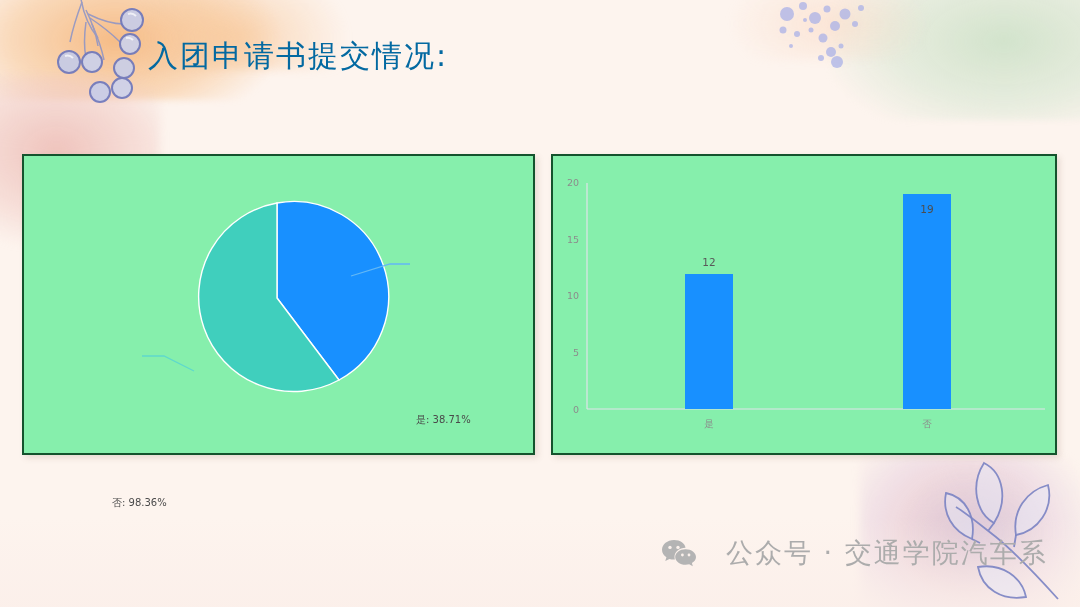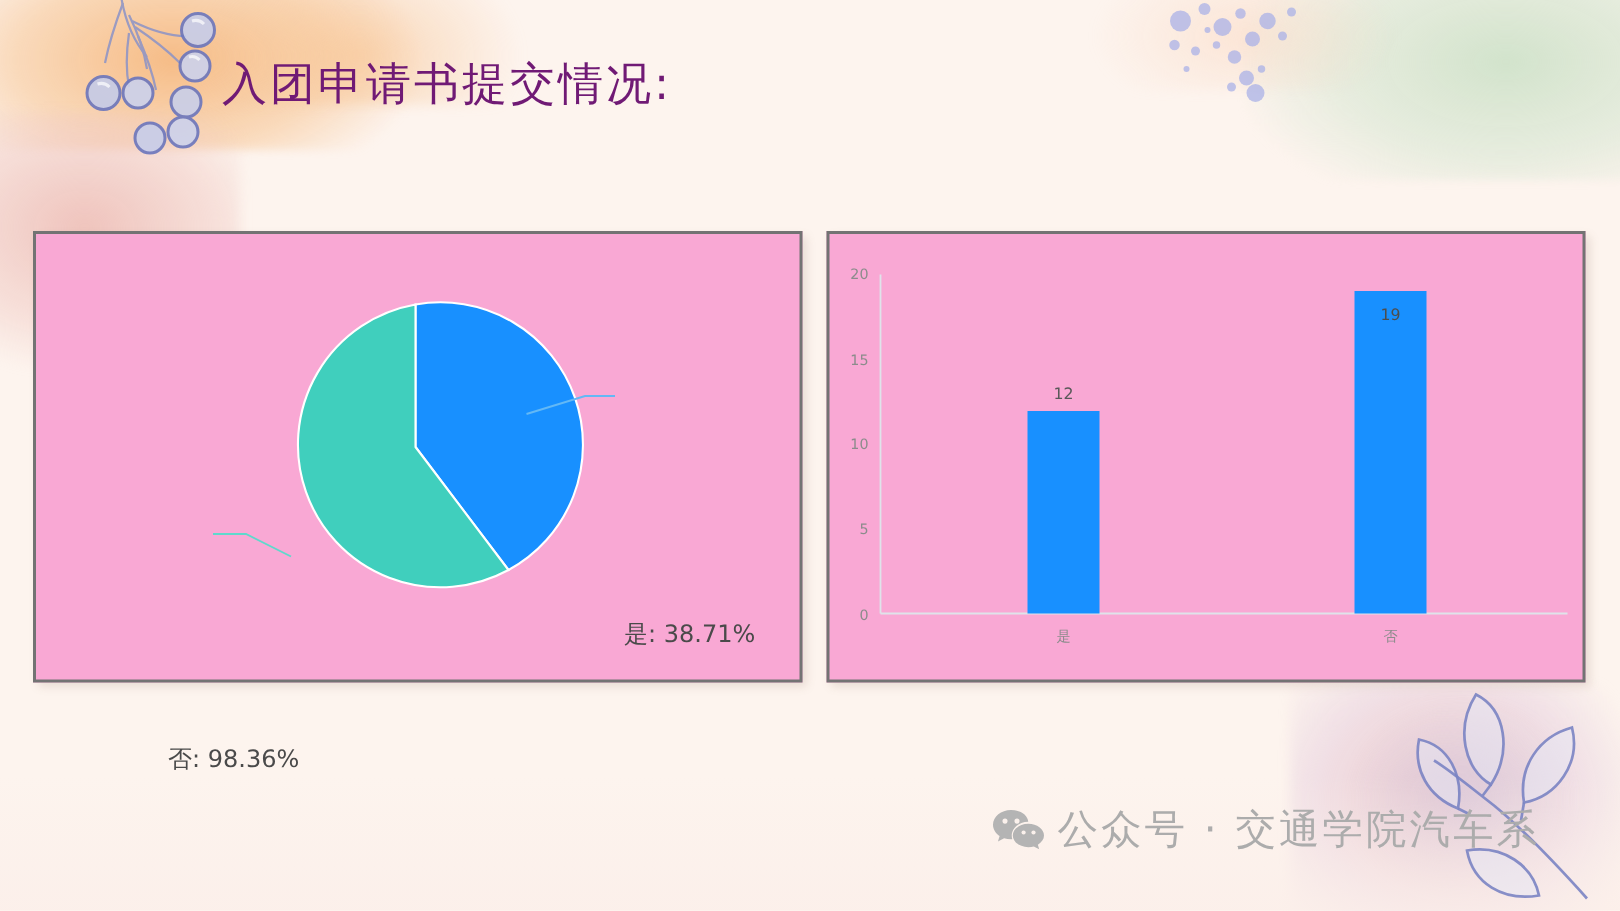--- a/index.html
+++ b/index.html
@@ -64,59 +64,59 @@
   .deco-berry { left: 42px; top: -8px; }
   .deco-leaf  { right: 8px; bottom: 6px; }
   .deco-splat { right: 185px; top: 0px; }
 
   
   .title {
     position: absolute;
     left: 148px; top: 36px;
     font-size: 30px;
     letter-spacing: 2px;
-    color: #701a75;
+    color: #0369a1;
     font-family: "DejaVu Sans", "Liberation Sans", sans-serif;
     font-weight: 400;
     white-space: nowrap;
   }
 
   
   .panel {
     position: absolute;
-    background: #f9a8d4;
-    border: 2px solid #737373;
+    background: #86efac;
+    border: 2px solid #14532d;
     box-shadow: 3px 3px 6px rgba(140,110,95,.18);
   }
   .panel-pie { left: 22px;  top: 154px; width: 513px; height: 301px; }
   .panel-bar { left: 551px; top: 154px; width: 506px; height: 301px; }
 
   
   .pie-wrap { position: absolute; inset: 0; }
   .pie-label {
     position: absolute;
-    font-size: 16px;
+    font-size: 10px;
     color: #4a4a4a;
     white-space: nowrap;
     font-family: "DejaVu Sans", "Liberation Sans", sans-serif;
     text-align: center;
   }
   .pie-label-yes { left: 392px; top: 257px; }
   .pie-label-no  { left: 88px;  top: 340px; }
 
   
   .bar-svg { position: absolute; left: 0; top: 0; }
 
   
   .footer {
     position: absolute;
     left: 662px; top: 535px;
     display: flex;
     align-items: center;
-    gap: 9px;
+    gap: 30px;
   }
   .footer-text {
     font-size: 27px;
     color: #ACACAC;
     letter-spacing: 2px;
     font-family: "DejaVu Sans", "Liberation Sans", sans-serif;
     white-space: nowrap;
   }
 </style>
 </head>

